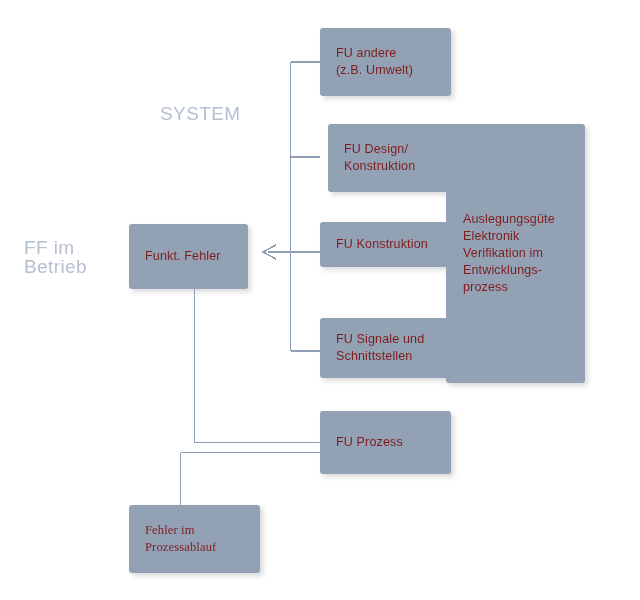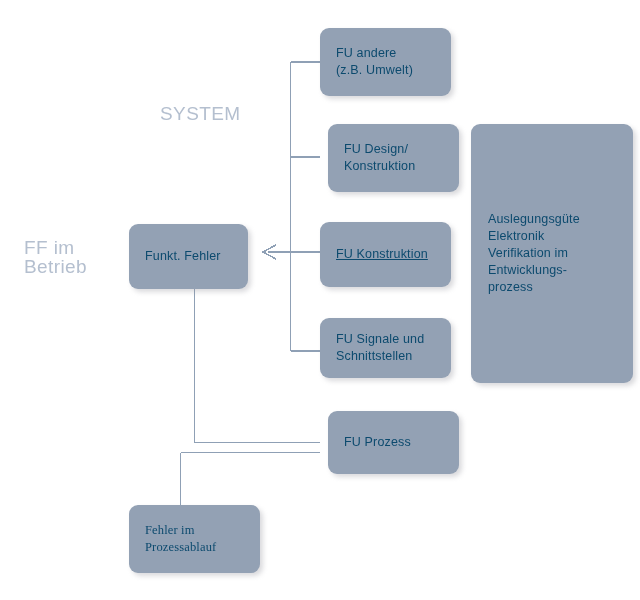--- a/index.html
+++ b/index.html
@@ -29,23 +29,23 @@
     width: 640px;
     height: 600px;
     pointer-events: none;
   }
 
   
   .node {
     position: absolute;
     box-sizing: border-box;
     background: #93a1b4;
-    border-radius: 9px;
+    border-radius: 3px;
     box-shadow: 3px 3px 5px rgba(140,140,150,0.32);
-    color: #0c4a6e;
+    color: #7f1d1d;
     font-size: 12.5px;
     line-height: 17px;
     letter-spacing: 0.15px;
     display: flex;
     align-items: center;
     padding-left: 16px;
     padding-right: 8px;
     white-space: pre-line;
   }
 
@@ -99,31 +99,31 @@
 
   <div class="section-label" id="label-ff-betrieb">FF im
 Betrieb</div>
 
   <div class="node" style="left:320px; top:28px; width:131px; height:68px;">FU andere
 (z.B. Umwelt)</div>
 
   <div class="node" style="left:320px; top:124px; width:131px; height:68px;margin-left:8px;">FU Design/
 Konstruktion</div>
 
-  <div class="node" style="left:320px; top:222px; width:131px; height:65px;text-decoration:underline;">FU Konstruktion</div>
+  <div class="node" style="left:320px; top:222px; width:131px; height:45px;">FU Konstruktion</div>
 
   <div class="node" style="left:320px; top:318px; width:131px; height:60px;">FU Signale und
 Schnittstellen</div>
 
-  <div class="node" style="left:328px; top:411px; width:131px; height:63px;">FU Prozess</div>
+  <div class="node" style="left:320px; top:411px; width:131px; height:63px;">FU Prozess</div>
 
   <div class="node" style="left:129px; top:224px; width:119px; height:65px;">Funkt. Fehler</div>
 
   <div class="node" style="left:129px; top:505px; width:131px; height:68px;font-family:Liberation Serif, serif;">Fehler im
 Prozessablauf</div>
 
-  <div class="node node-tall" style="left:471px; top:124px; width:162px; height:259px;">Auslegungsgüte
+  <div class="node node-tall" style="left:446px; top:124px; width:139px; height:259px;">Auslegungsgüte
 Elektronik
 Verifikation im
 Entwicklungs-
 prozess</div>
 
 </div>
 
 </body></html>

